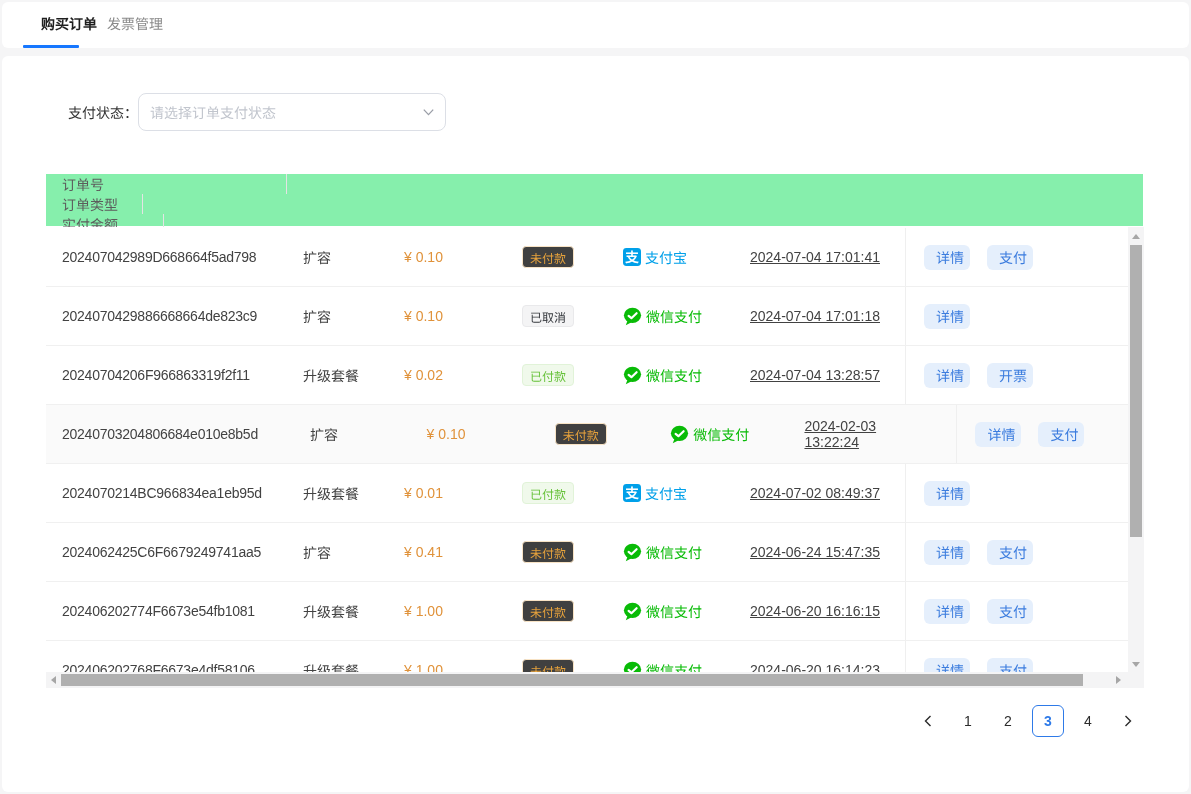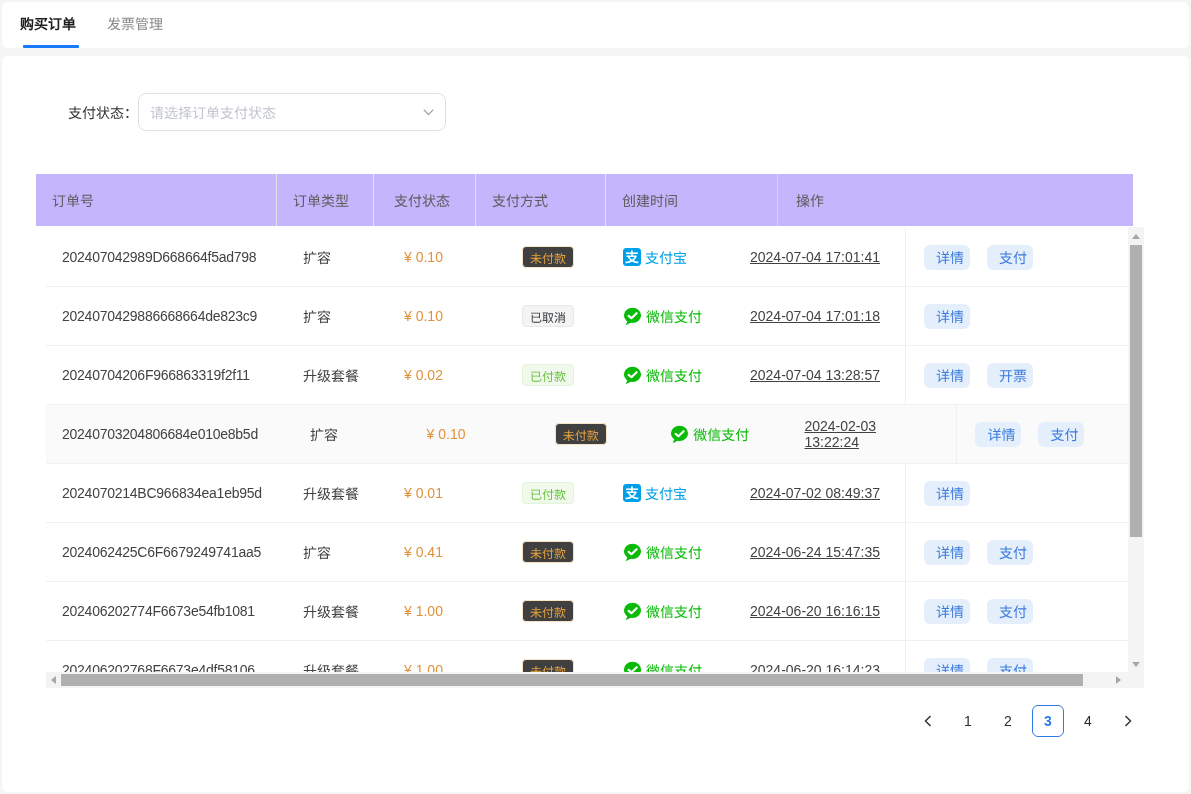--- a/index.html
+++ b/index.html
@@ -7,32 +7,32 @@
   html,body { width:1191px; height:794px; }
   body { font-family:"Liberation Sans",sans-serif; background:#f5f5f6; }
   #page { position:relative; width:1191px; height:794px; overflow:hidden; }
   .abs { position:absolute; }
 
   
   .tabcard { left:2px; top:2px; width:1187px; height:46px; background:#fff; border-radius:6px; }
   .card    { left:2px; top:56px; width:1187px; height:736px; background:#fff; border-radius:6px; }
 
   
-  .tab1 { left:20px; top:15px; font-size:14px; line-height:18px; font-weight:bold; color:#1f1f1f; }
+  .tab1 { left:41px; top:15px; font-size:14px; line-height:18px; font-weight:bold; color:#1f1f1f; }
   .tab2 { left:107px; top:15px; font-size:14px; line-height:18px; color:#8a8a8a; }
   .ink  { left:23px; top:45px; width:56px; height:3px; background:#1677ff; border-radius:1px; }
 
   
   .flabel { left:68px; top:103px; font-size:14px; line-height:20px; color:#333; }
   .select { left:138px; top:93px; width:308px; height:38px; border:1px solid #dcdfe6; border-radius:8px;
             background:#fff; display:flex; align-items:center; padding:0 11px; }
   .select .ph { font-size:14px; color:#c1c5cd; flex:1; }
 
   
-  .thead { left:36px; top:174px; width:1097px; height:52px; background:#c4b5fd; display:flex; }
+  .thead { left:46px; top:174px; width:1097px; height:52px; background:#86efac; display:flex;flex-direction:column; }
   .hc { height:52px; display:flex; align-items:center; padding-left:16px; font-size:14px; color:#5c5c5c; }
   .hc1 { width:241px; border-right:1px solid #e4e4e4; }
   .hc2 { width:97px;  border-right:1px solid #e4e4e4; }
   .hc3 { width:118px; border-right:1px solid #e4e4e4; }
   .hc4 { width:102px; border-right:1px solid #e4e4e4; padding-left:20px; }
   .hc5 { width:130px; border-right:1px solid #e4e4e4; }
   .hc6 { width:171px; }
   .hc7 { width:238px; border-left:1px solid #d9d9d9; padding-left:18px; }
 
   
@@ -93,20 +93,21 @@
   <div class="abs select">
     <span class="ph">请选择订单支付状态</span>
     <svg width="11" height="12" viewBox="0 0 11 12">
         <path d="M0.8 3.6 L5.5 8.6 L10.2 3.6" fill="none" stroke="#9a9ea7" stroke-width="1.3"></path>
       </svg>
   </div>
 
   <div class="abs thead">
     <div class="hc hc1">订单号</div>
     <div class="hc hc2">订单类型</div>
+    <div class="hc hc3">实付金额</div>
     <div class="hc hc4">支付状态</div>
     <div class="hc hc5">支付方式</div>
     <div class="hc hc6">创建时间</div>
     <div class="hc hc7">操作</div>
   </div>
 
   <div class="abs tbody" id="tbody">
       <div class="tr">
         <div class="td td1">202407042989D668664f5ad798</div>
         <div class="td td2">扩容</div>

